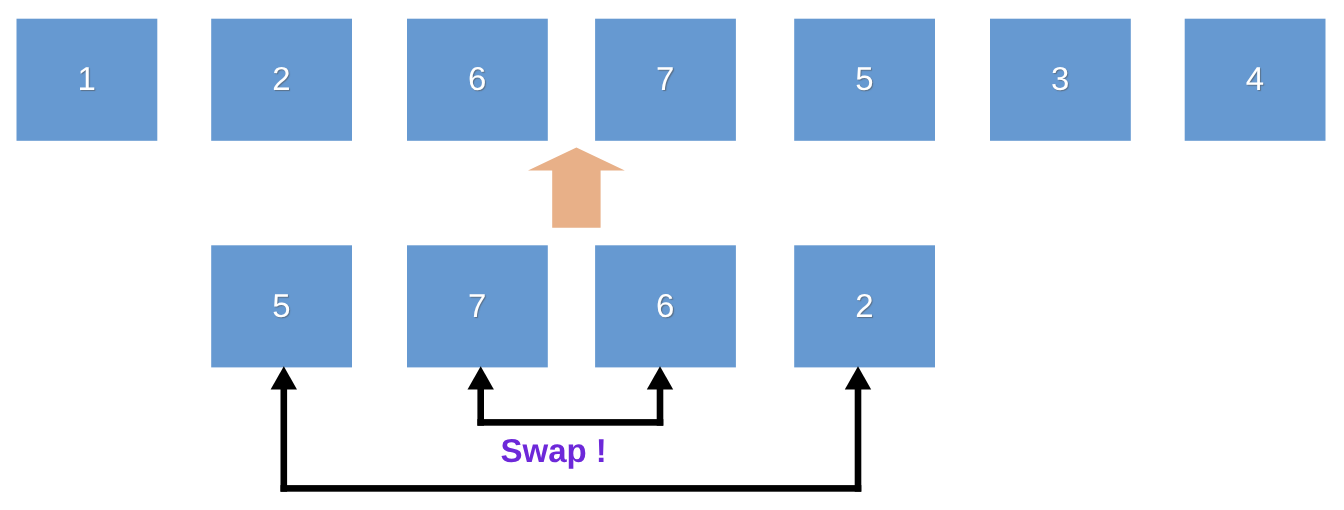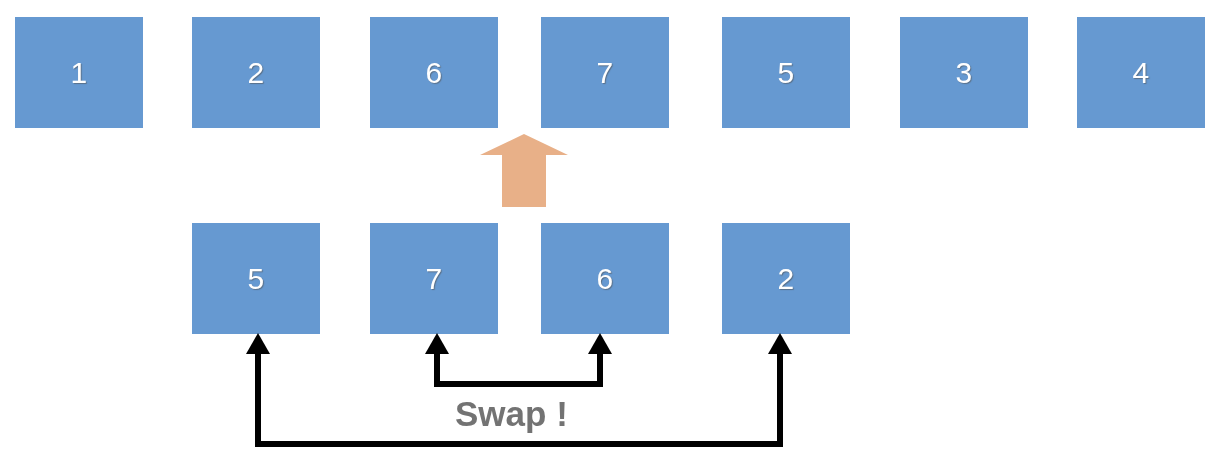--- a/index.html
+++ b/index.html
@@ -41,22 +41,22 @@
     left: 0;
     top: 0;
     width: 1222px;
     height: 464px;
     pointer-events: none;
   }
   .swap-label {
     position: absolute;
     left: 455px;
     top: 396px;
-    color: #737373;
-    font-size: 35px;
+    color: #6d28d9;
+    font-size: 30px;
     font-weight: bold;
     line-height: 1;
     white-space: nowrap;
     user-select: none;
   }
 </style>
 </head>
 <body>
 
 <div id="canvas">

